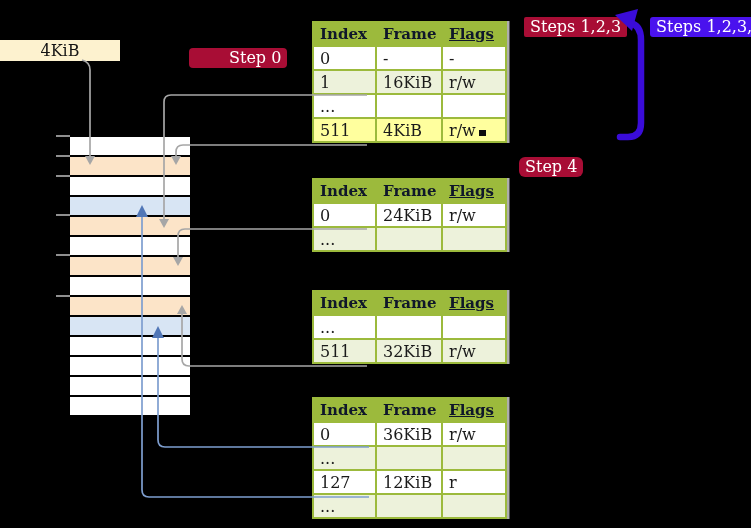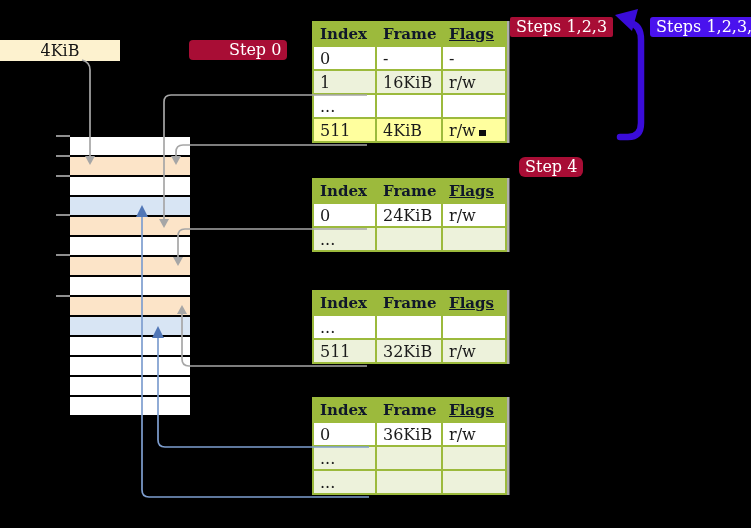--- a/index.html
+++ b/index.html
@@ -11,22 +11,22 @@
   .srclabel{
     position:absolute;left:0;top:40px;width:120px;height:21px;
     background:#fdf2cf;color:#141414;font-size:16px;line-height:21px;text-align:center;
   }
   .badge{
     position:absolute;color:#fff;font-size:16px;line-height:20px;height:20px;
     padding:0 6px;border-radius:4px;white-space:nowrap;
   }
   .badge.red{background:#a80d35;}
   .badge.violet{background:#4a12ee;border-radius:3px;}
-  .b-step0{left:189px;top:40px;padding-left:40px;}
-  .b-steps123{left:510px;top:17px;border-radius:2px;}
+  .b-step0{left:189px;top:48px;padding-left:40px;}
+  .b-steps123{left:524px;top:17px;border-radius:2px;}
   .b-steps1234{left:650px;top:17px;}
   .b-step4{left:519px;top:157px;border-radius:6px;}
   
   .memory{position:absolute;left:70px;top:137px;width:120px;}
   .mem-row{height:18px;margin-bottom:2px;background:#fff;}
   
   table.ptable{
     position:absolute;left:312px;border-collapse:collapse;table-layout:fixed;
     box-shadow:2.5px 0 0 rgba(205,205,205,0.85);
   }
@@ -151,20 +151,25 @@
     </tr>
     <tr class="bg-w">
       <td>0</td>
       <td>36KiB</td>
       <td>r/w</td>
     </tr>
     <tr class="bg-g">
       <td>...</td>
       <td></td>
       <td></td>
+    </tr>
+    <tr class="bg-w">
+      <td>127</td>
+      <td>12KiB</td>
+      <td>r</td>
     </tr>
     <tr class="bg-g">
       <td>...</td>
       <td></td>
       <td></td>
     </tr>
   </tbody>
     </table>
 
   <svg class="overlay" width="751" height="528" viewBox="0 0 751 528">

